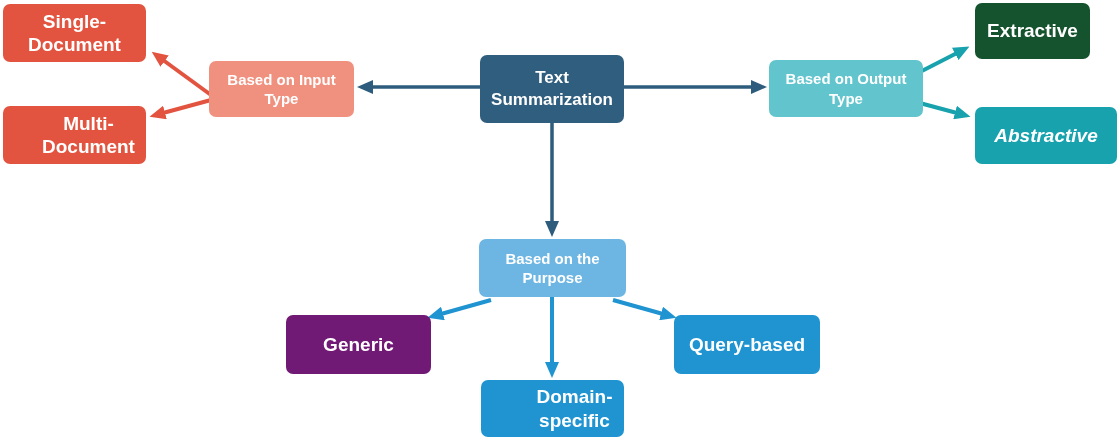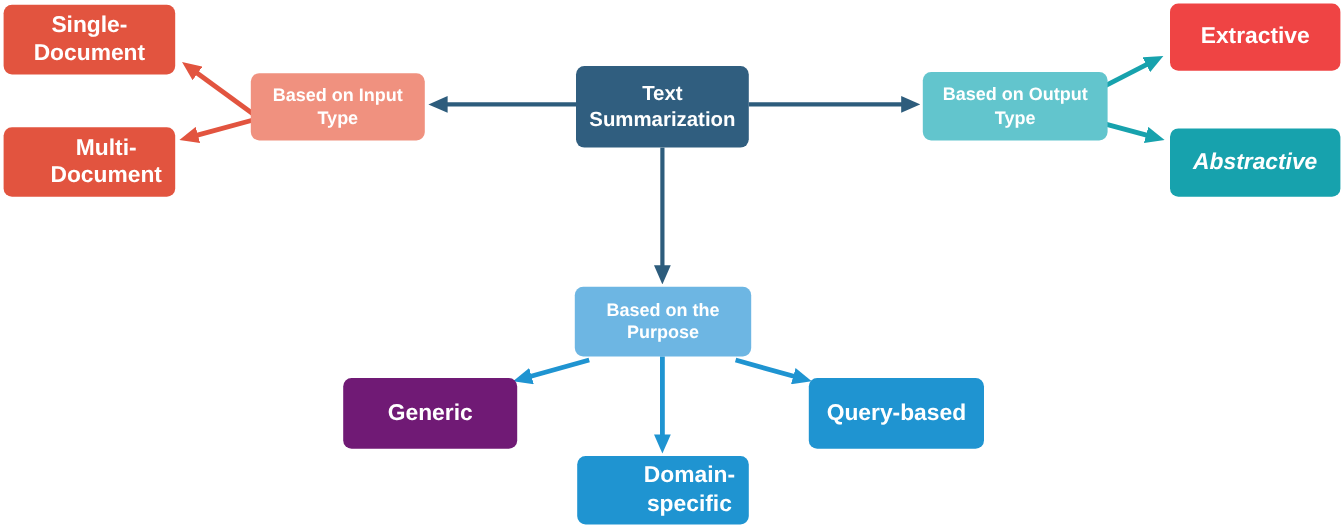--- a/index.html
+++ b/index.html
@@ -74,21 +74,21 @@
 
   <div class="node parent" style="left: 209px; top: 61px; width: 145px; height: 56px; background: rgb(240, 145, 127);">Based on Input
 Type</div>
   <div class="node child" style="left: 3px; top: 4px; width: 143px; height: 58px; background: rgb(226, 84, 63);">Single-
 Document</div>
   <div class="node child" style="left: 3px; top: 106px; width: 143px; height: 58px; background: rgb(226, 84, 63); padding-left: 28px;">Multi-
 Document</div>
 
   <div class="node parent" style="left: 769px; top: 60px; width: 154px; height: 57px; background: rgb(98, 197, 205);">Based on Output
 Type</div>
-  <div class="node child" style="left: 975px; top: 3px; width: 142px; height: 56px; background: #ef4444;">Extractive</div>
+  <div class="node child" style="left: 975px; top: 3px; width: 115px; height: 56px; background: #14532d;">Extractive</div>
   <div class="node child" style="left: 975px; top: 107px; width: 142px; height: 57px; background: rgb(23, 162, 173); font-style: italic;">Abstractive</div>
 
   <div class="node parent" style="left: 479px; top: 239px; width: 147px; height: 58px; background: rgb(109, 182, 227);">Based on the
 Purpose</div>
   <div class="node child" style="left: 286px; top: 315px; width: 145px; height: 59px; background: #701a75;">Generic</div>
   <div class="node child" style="left: 481px; top: 380px; width: 143px; height: 57px; background: rgb(31, 148, 209); padding-left: 44px;">Domain-
 specific</div>
   <div class="node child" style="left: 674px; top: 315px; width: 146px; height: 59px; background: rgb(31, 148, 209);">Query-based</div>
 
 </div>

